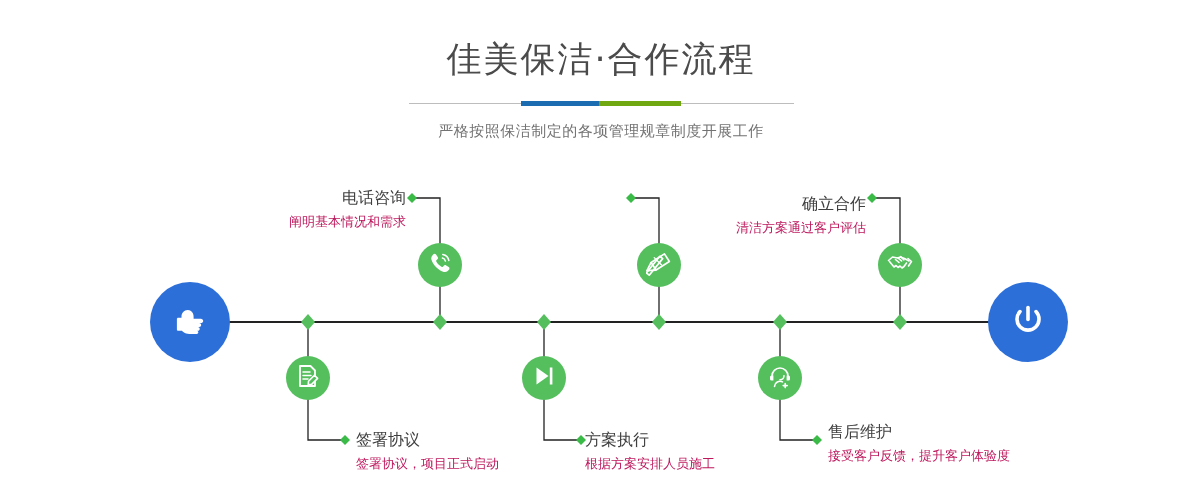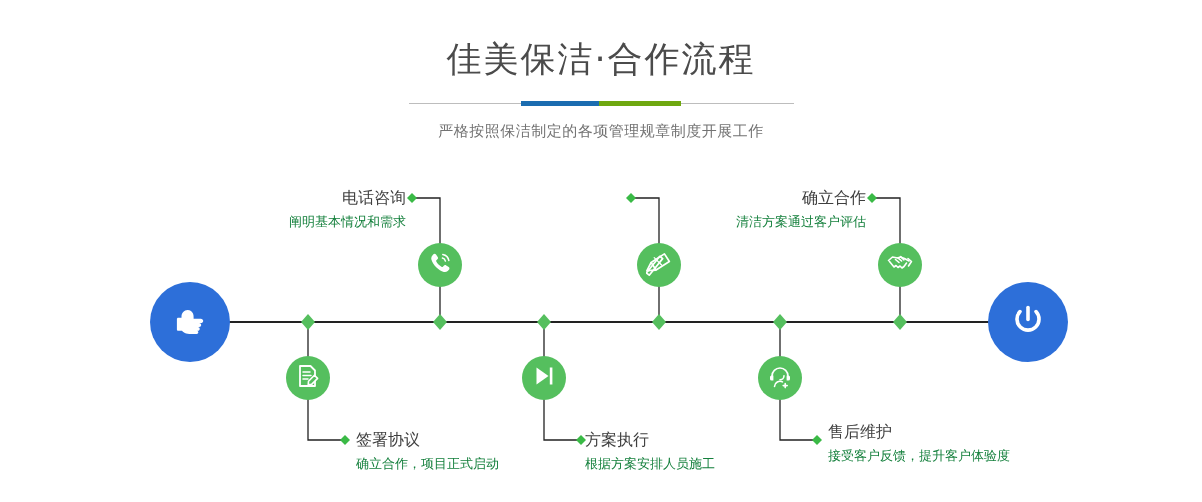--- a/index.html
+++ b/index.html
@@ -70,21 +70,21 @@
     line-height:1;
   }
   .label .lbl-title{
     font-size:16px;
     color:#3f3f3f;
     display:block;
     line-height:1;
   }
   .label .lbl-desc{
     font-size:13px;
-    color:#15803d;
+    color:#be185d;
     display:block;
     margin-top:9px;
     line-height:1;
   }
   .label.up{text-align:right;}
   .label.down{text-align:left;}
 </style>
 </head>
 <body>
 
@@ -178,21 +178,21 @@
       <span>
         <svg width="26" height="26" viewBox="0 0 26 26">
           <path d="M5 3h10.5l4.5 4.5V23H5z" fill="none" stroke="#ffffff" stroke-width="1.8" stroke-linejoin="round"></path>
           <path d="M8 9h7M8 12.5h8M8 16h5" stroke="#ffffff" stroke-width="1.5" stroke-linecap="round"></path>
           <path d="M19.4 12.2l3.2 3.2-6 6-3.4.3.3-3.4z" fill="#55bf5e" stroke="#ffffff" stroke-width="1.6" stroke-linejoin="round"></path>
         </svg>
       </span>
     </div>
     <div class="label down" style="left:356px;top:432px;">
       <span class="lbl-title">签署协议</span>
-      <span class="lbl-desc">确立合作，项目正式启动</span>
+      <span class="lbl-desc">签署协议，项目正式启动</span>
     </div>
 
     <div class="node-icon step-dot" style="left: 637px; top: 243px; background: rgb(85, 191, 94);">
       <span>
         <svg width="26" height="26" viewBox="0 0 26 26">
           <g stroke="#ffffff" stroke-width="1.7" fill="none" stroke-linejoin="round">
             <path d="M16.6 2.9l6.4 6.4-11.2 11.2-6.4-6.4z" transform="rotate(12 13 12)"></path>
             <path d="M5.4 14.1L3 23l8.9-2.4" transform="rotate(12 13 12)"></path>
           </g>
           <g stroke="#ffffff" stroke-width="1.7" fill="none" stroke-linejoin="round">
@@ -223,21 +223,21 @@
         <svg width="28" height="28" viewBox="0 0 28 28">
           <g fill="none" stroke="#ffffff" stroke-width="1.6" stroke-linejoin="round" stroke-linecap="round">
             <path d="M2.5 11.5l4-3.5 5 1 3-1 4 1.5 4.5 2.5"></path>
             <path d="M3.5 12.5l4.5 5.5 2-1.5 2 2 2-1.5 2 2 2-1.5 2.5-3.5"></path>
             <path d="M9.5 10.5l3.5 3M12 8.8l3.6 3.2M14.6 7.6l3.4 3.2"></path>
             <path d="M22 9.5l3.5 3-3 4.5"></path>
           </g>
         </svg>
       </span>
     </div>
-    <div class="label up" style="right:336px;top:190px;">
+    <div class="label up" style="right:336px;top:196px;">
       <span class="lbl-title">确立合作</span>
       <span class="lbl-desc">清洁方案通过客户评估</span>
     </div>
 
     <div class="node-icon step-dot" style="left: 758px; top: 356px; background: rgb(85, 191, 94);">
       <span>
         <svg width="26" height="26" viewBox="0 0 26 26">
           <g fill="none" stroke="#ffffff" stroke-width="1.6" stroke-linecap="round" stroke-linejoin="round">
             <path d="M5 13a8 8 0 0 1 16 0"></path>
             <path d="M4.6 12.4h1.8v5.2H4.6a1.6 1.6 0 0 1-1.6-1.6v-2a1.6 1.6 0 0 1 1.6-1.6z" fill="#ffffff" stroke="none"></path>

